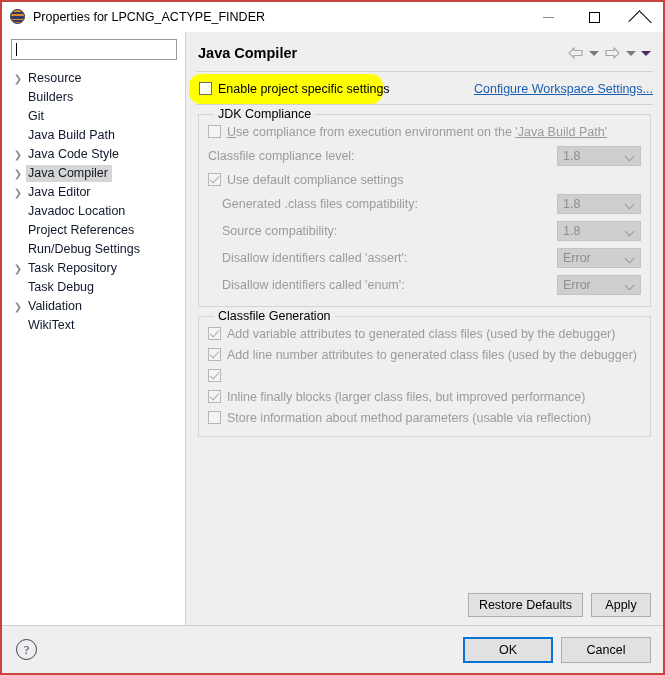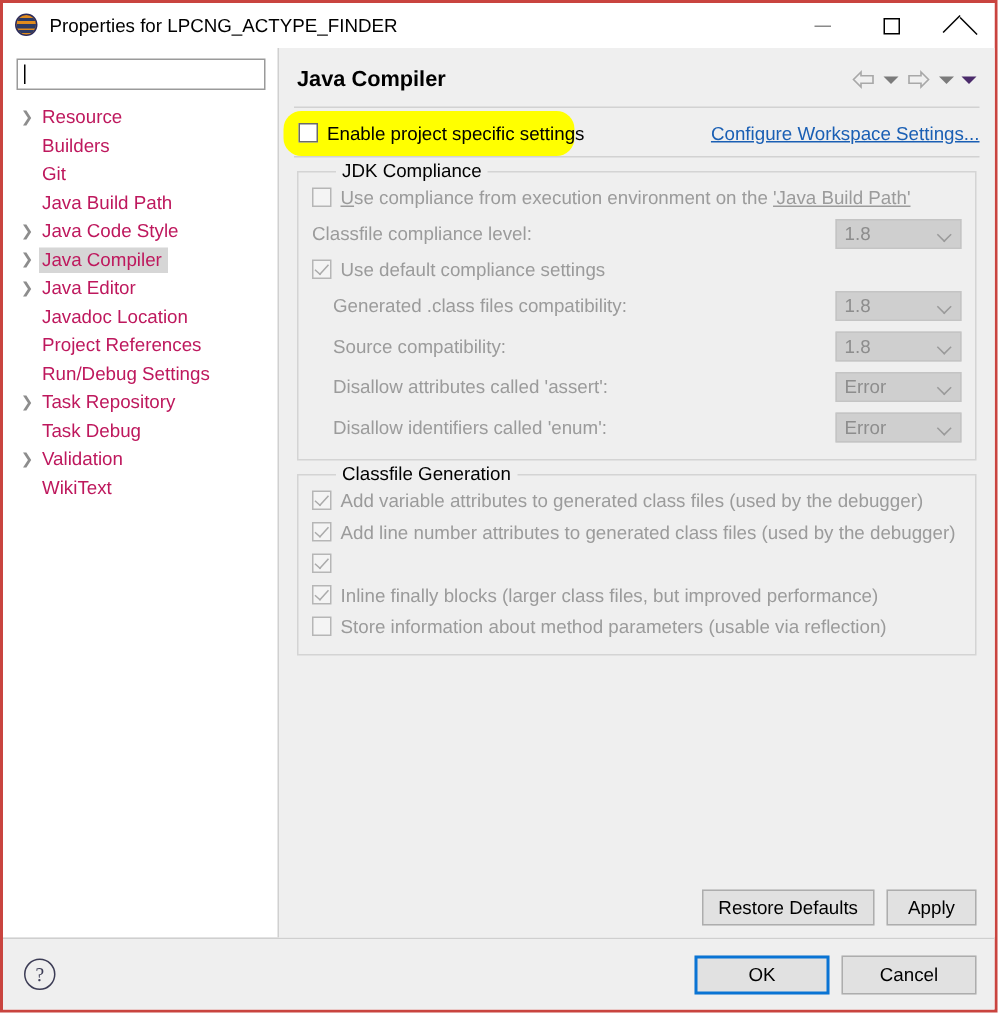--- a/index.html
+++ b/index.html
@@ -166,21 +166,21 @@
     font-size: 10px;
     color: #8d8d8d;
     display: flex;
     align-items: center;
     justify-content: center;
     line-height: 1;
   }
   .tree-arrow.empty { visibility: hidden; }
   .tree-label {
     font-size: 12.5px;
-    color: #be185d;
+    color: #0f172a;
     padding: 1px 4px 2px 2px;
     text-align: center;
   }
   .tree-item.selected .tree-label {
     background: #d6d6d6;
   }
 
   
   .right-pane {
     flex: 1 1 auto;
@@ -298,21 +298,21 @@
   
   .group {
     margin: 9px 12px 0 12px;
     border: 1px solid #d4d4d4;
     border-radius: 0;
     padding: 6px 9px 8px 9px;
     position: relative;
   }
   .group-title {
     position: absolute;
-    top: -8px; left: 25px;
+    top: -8px; left: 15px;
     background: #efefef;
     padding: 0 4px;
     font-size: 12.5px;
     color: #000;
     white-space: nowrap;
   }
 
   .cb-row {
     display: flex;
     align-items: center;
@@ -573,21 +573,21 @@
               </div>
             </div>
             <div class="field-row">
               <div class="field-label indent">Source compatibility:</div>
               <div class="combo">
                 <span>1.8</span>
                 <span class="combo-chevron"></span>
               </div>
             </div>
             <div class="field-row">
-              <div class="field-label indent">Disallow attributes called 'assert':</div>
+              <div class="field-label indent">Disallow identifiers called 'assert':</div>
               <div class="combo">
                 <span>Error</span>
                 <span class="combo-chevron"></span>
               </div>
             </div>
             <div class="field-row">
               <div class="field-label indent">Disallow identifiers called 'enum':</div>
               <div class="combo">
                 <span>Error</span>
                 <span class="combo-chevron"></span>

